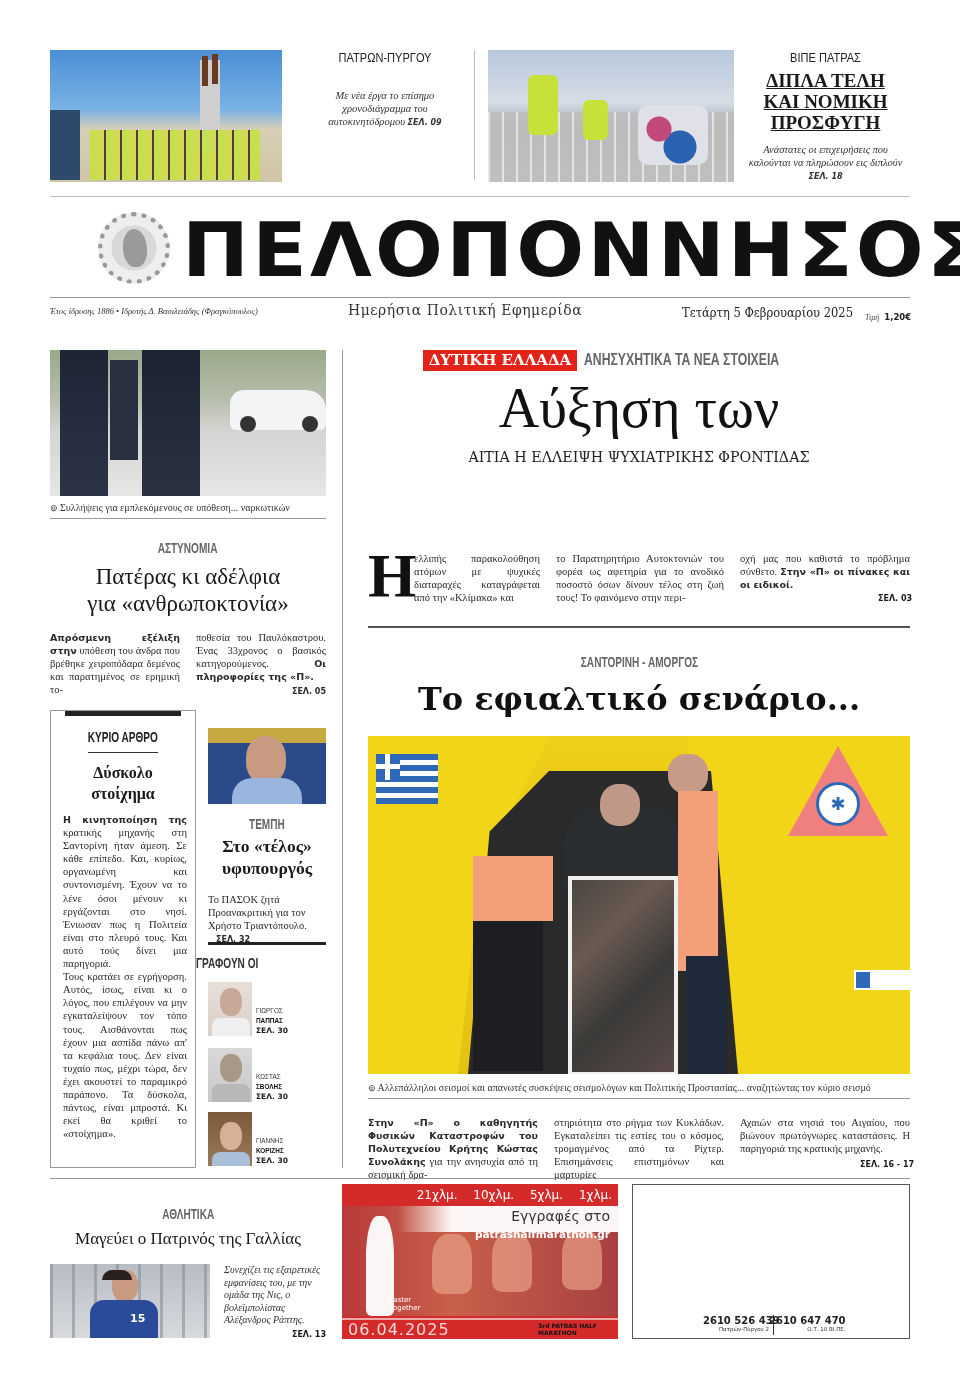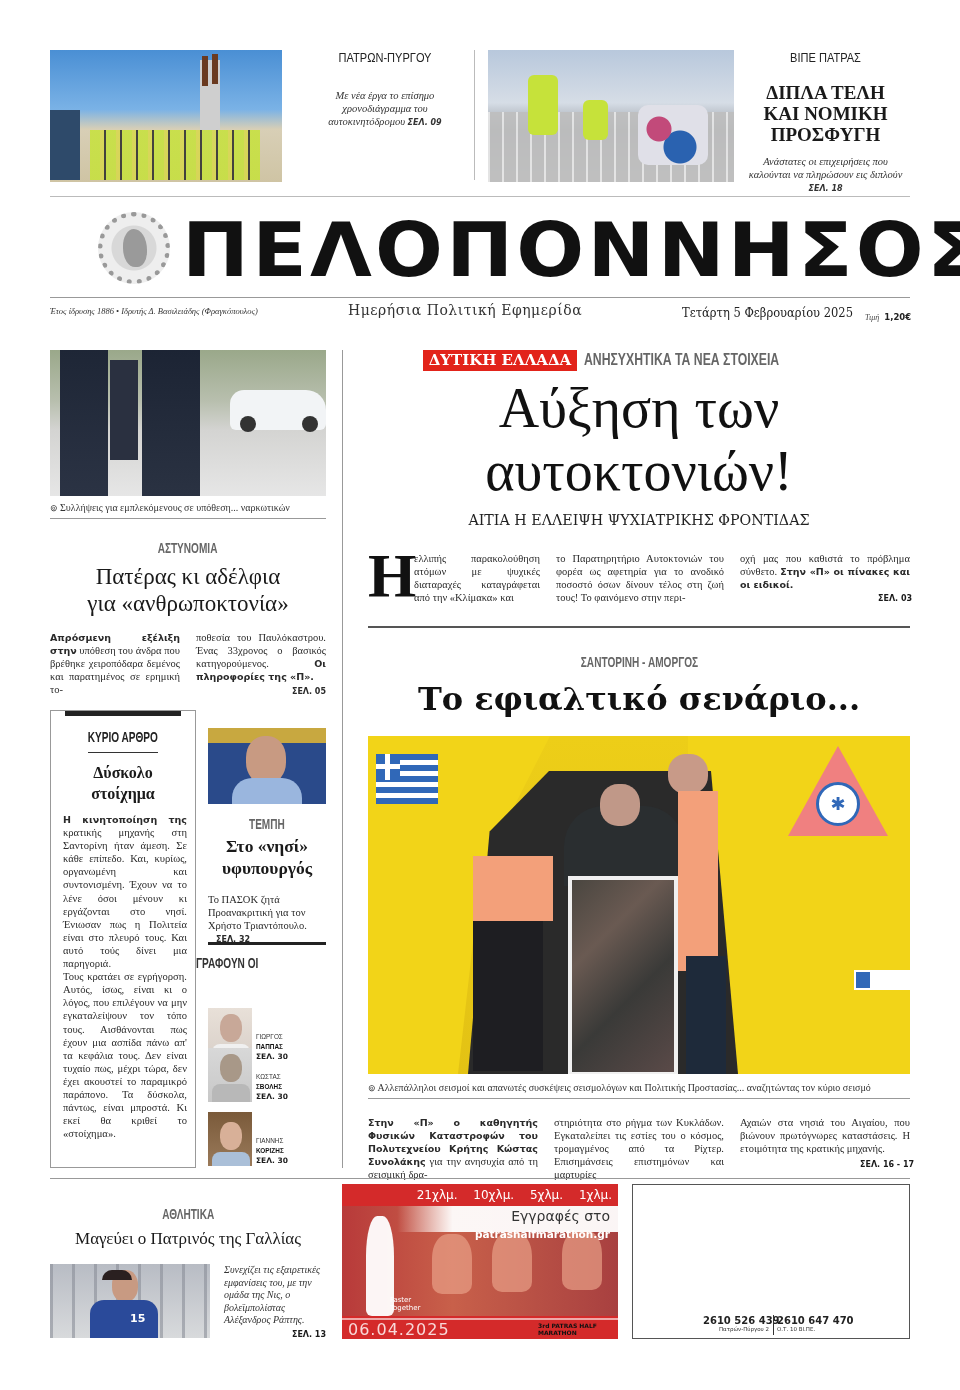--- a/index.html
+++ b/index.html
@@ -53,21 +53,21 @@
 
 <div class="abs" style="left:488px;top:50px;width:420px;height:135px;">
   <div class="abs photo" style="left:0;top:0;width:246px;height:132px;background:linear-gradient(180deg,#b8c8dc 0%,#d6dde6 40%,#9aa0a8 60%,#c8c8c8 100%);">
     <div class="abs" style="left:0;top:62px;width:246px;height:70px;background:repeating-linear-gradient(90deg,#e8e8e8 0 2px,transparent 2px 14px),#bfbfbf;opacity:.9;"></div>
     <div class="abs" style="left:40px;top:25px;width:30px;height:60px;background:#c6e23a;border-radius:6px;"></div>
     <div class="abs" style="left:95px;top:50px;width:25px;height:40px;background:#c6e23a;border-radius:6px;"></div>
     <div class="abs" style="left:150px;top:55px;width:70px;height:60px;background:radial-gradient(circle at 30% 40%,#c24a7a 0 12px,transparent 13px),radial-gradient(circle at 60% 70%,#2a62b0 0 16px,transparent 17px),#e0e0e8;border-radius:10px;"></div>
   </div>
   <div class="abs center" style="left:255px;top:0;width:165px;">
     <div class="teaser-kicker">ΒΙΠΕ ΠΑΤΡΑΣ</div>
-    <div class="teaser-title" style="margin-top:17px;">
+    <div class="teaser-title" style="margin-top:5px;text-decoration:underline;">
       <div>ΔΙΠΛΑ ΤΕΛΗ</div>
       <div>ΚΑΙ ΝΟΜΙΚΗ</div>
       <div>ΠΡΟΣΦΥΓΗ</div>
     </div>
     <div class="teaser-sub" style="margin-top:10px;">
       <span>Ανάστατες οι επιχειρήσεις που καλούνται να πληρώσουν εις διπλούν</span>
       <span class="sel">ΣΕΛ. 18</span>
     </div>
   </div>
 </div>
@@ -142,32 +142,32 @@
   </div>
 </div>
 
 <div class="abs photo" style="left:208px;top:728px;width:118px;height:76px;background:linear-gradient(180deg,#c8a840 0 20%,#2a4a8a 20% 100%);">
   <div class="abs" style="left:38px;top:8px;width:40px;height:48px;border-radius:45%;background:#c89a82;"></div>
   <div class="abs" style="left:24px;top:50px;width:70px;height:30px;border-radius:20px 20px 0 0;background:#9ab6de;"></div>
 </div>
 <div class="abs center" style="left:208px;top:814px;width:118px;">
   <div class="kicker-grey" style="font-size:14px;">ΤΕΜΠΗ</div>
   <div class="serif b" style="font-size:17.5px;line-height:22px;margin-top:2px;">
-    <div>Στο «νησί»</div>
+    <div>Στο «τέλος»</div>
     <div>υφυπουργός</div>
   </div>
 </div>
 <div class="abs body-txt" style="left:208px;top:893px;width:118px;text-align:left;">
   <span>Το ΠΑΣΟΚ ζητά Προανακριτική για τον Χρήστο Τριαντόπουλο.</span>
   <span class="sel" style="margin-left:8px;">ΣΕΛ. 32</span>
 </div>
 <div class="abs" style="left:208px;top:942px;width:118px;height:3px;background:#222;"></div>
 
 <div class="abs kicker-grey" style="left:196px;top:955px;font-size:14px;color:#333;transform-origin:left;">ΓΡΑΦΟΥΝ ΟΙ</div>
-<div class="abs" style="left:208px;top:1008px;width:118px;height:55px;">
+<div class="abs" style="left:208px;top:982px;width:118px;height:55px;">
   <div class="abs photo" style="left:0;top:0;width:44px;height:54px;background:linear-gradient(180deg,#e8e0d8,#d8cfc8);">
     <div class="abs" style="left:12px;top:6px;width:22px;height:28px;border-radius:45%;background:#c8a898;"></div>
     <div class="abs" style="left:4px;top:36px;width:38px;height:18px;background:#f0f0f0;border-radius:8px 8px 0 0;"></div>
   </div>
   <div class="abs author-first" style="left:48px;top:24px;">ΓΙΩΡΓΟΣ</div>
   <div class="abs author-last" style="left:48px;top:34px;">ΠΑΠΠΑΣ</div>
   <div class="abs sel" style="left:48px;top:44px;font-size:7.5px;">ΣΕΛ. 30</div>
 </div>
 <div class="abs" style="left:208px;top:1048px;width:118px;height:55px;text-align:center;">
   <div class="abs photo" style="left:0;top:0;width:44px;height:54px;background:linear-gradient(180deg,#d8d8d8,#c8c8c8);">
@@ -190,21 +190,20 @@
 
 <div class="abs" style="left:342px;top:350px;width:1px;height:818px;background:#999;"></div>
 
 <div class="abs center" style="left:368px;top:350px;width:542px;">
   <div style="white-space:nowrap;">
     <span style="display:inline-block;background:#e2231a;color:#fff;font-family:'DejaVu Serif',serif;font-weight:bold;font-size:15px;padding:1px 6px 2px;">ΔΥΤΙΚΗ ΕΛΛΑΔΑ</span>
     <span class="kicker-grey" style="font-size:17px;color:#666;transform-origin:left;margin-left:2px;">ΑΝΗΣΥΧΗΤΙΚΑ ΤΑ ΝΕΑ ΣΤΟΙΧΕΙΑ</span>
   </div>
   <div class="serif" style="font-size:56px;line-height:63px;margin-top:6px;color:#111;">
     <div>Αύξηση των</div>
-    <div>αυτοκτονιών!</div>
   </div>
   <div style="font-family:'DejaVu Serif',serif;font-size:15.5px;color:#222;margin-top:8px;transform:scaleX(0.92);">ΑΙΤΙΑ Η ΕΛΛΕΙΨΗ ΨΥΧΙΑΤΡΙΚΗΣ ΦΡΟΝΤΙΔΑΣ</div>
 </div>
 
 <div class="abs" style="left:368px;top:546px;font-family:'Liberation Serif',serif;font-weight:bold;font-size:62px;line-height:58px;color:#111;">Η</div>
 <div class="abs body-txt" style="left:414px;top:552px;width:126px;text-align:justify;">ελλιπής παρακολούθηση ατόμων με ψυχικές διαταραχές καταγράφεται από την «Κλίμακα» και</div>
 <div class="abs body-txt" style="left:556px;top:552px;width:168px;text-align:justify;">το Παρατηρητήριο Αυτοκτονιών του φορέα ως αφετηρία για το ανοδικό ποσοστό όσων δίνουν τέλος στη ζωή τους! Το φαινόμενο στην περι-</div>
 <div class="abs body-txt" style="left:740px;top:552px;width:170px;text-align:justify;">
   <span>οχή μας που καθιστά το πρόβλημα σύνθετο.</span>
   <span class="b" style="font-family:'DejaVu Sans',sans-serif;font-size:9.5px;">Στην «Π» οι πίνακες και οι ειδικοί.</span>
@@ -243,21 +242,21 @@
   <span style="font-size:9px;">⊚</span>
   <span>Αλλεπάλληλοι σεισμοί και απανωτές συσκέψεις σεισμολόγων και Πολιτικής Προστασίας... αναζητώντας τον κύριο σεισμό</span>
 </div>
 <div class="abs rule" style="left:368px;top:1098px;width:542px;background:#999;"></div>
 
 <div class="abs body-txt" style="left:368px;top:1116px;width:170px;text-align:justify;">
   <span class="b" style="font-family:'DejaVu Sans',sans-serif;font-size:9.5px;">Στην «Π» ο καθηγητής Φυσικών Καταστροφών του Πολυτεχνείου Κρήτης Κώστας Συνολάκης</span>
   <span>για την ανησυχία από τη σεισμική δρα-</span>
 </div>
 <div class="abs body-txt" style="left:554px;top:1116px;width:170px;text-align:justify;">στηριότητα στο ρήγμα των Κυκλάδων. Εγκαταλείπει τις εστίες του ο κόσμος, τρομαγμένος από τα Ρίχτερ. Επισημάνσεις επιστημόνων και μαρτυρίες</div>
-<div class="abs body-txt" style="left:740px;top:1116px;width:170px;text-align:justify;">Αχαιών στα νησιά του Αιγαίου, που βιώνουν πρωτόγνωρες καταστάσεις. Η ετοιμότητα της κρατικής μηχανής.</div>
+<div class="abs body-txt" style="left:740px;top:1116px;width:170px;text-align:justify;">Αχαιών στα νησιά του Αιγαίου, που βιώνουν πρωτόγνωρες καταστάσεις. Η παρηγοριά της κρατικής μηχανής.</div>
 <div class="abs sel" style="left:860px;top:1160px;">ΣΕΛ. 16 - 17</div>
 
 <div class="abs rule" style="left:50px;top:1178px;width:860px;background:#999;"></div>
 
 <div class="abs center" style="left:50px;top:1204px;width:276px;">
   <div class="kicker-grey" style="font-size:14px;">ΑΘΛΗΤΙΚΑ</div>
   <div class="serif" style="font-size:17px;margin-top:6px;color:#1a1a1a;white-space:nowrap;">Μαγεύει ο Πατρινός της Γαλλίας</div>
 </div>
 <div class="abs photo" style="left:50px;top:1264px;width:160px;height:74px;background:linear-gradient(180deg,#b8bcc4 0%,#d8dadc 100%);">
   <div class="abs" style="left:0;top:0;width:160px;height:74px;background:repeating-linear-gradient(90deg,#8a8e98 0 3px,transparent 3px 22px);opacity:.6;"></div>
@@ -291,17 +290,17 @@
   <div class="abs" style="left:6px;top:136px;font-family:'DejaVu Sans',sans-serif;font-size:16px;color:#f8d8d8;letter-spacing:1px;">06.04.2025</div>
   <div class="abs" style="left:196px;top:138px;width:76px;font-family:'DejaVu Sans',sans-serif;font-weight:bold;font-size:6px;line-height:7px;color:#111;">3rd PATRAS HALF MARATHON</div>
 </div>
 
 <div class="abs" style="left:632px;top:1184px;width:278px;height:155px;border:1px solid #555;background:#fff;">
   <div class="abs" style="left:70px;top:130px;text-align:right;width:66px;">
     <div style="font-family:'DejaVu Sans',sans-serif;font-weight:bold;font-size:10px;color:#222;white-space:nowrap;">2610 526 439</div>
     <div style="font-family:'DejaVu Sans',sans-serif;font-size:5.5px;color:#333;">Πατρών-Πύργου 2</div>
   </div>
   <div class="abs" style="left:140px;top:130px;width:1px;height:20px;background:#333;"></div>
-  <div class="abs" style="left:144px;top:130px;">
+  <div class="abs" style="left:136px;top:130px;text-align:right;">
     <div style="font-family:'DejaVu Sans',sans-serif;font-weight:bold;font-size:10px;color:#222;white-space:nowrap;">2610 647 470</div>
     <div style="font-family:'DejaVu Sans',sans-serif;font-size:5.5px;color:#333;">Ο.Τ. 10 ΒΙ.ΠΕ.</div>
   </div>
 </div>
 
 </body></html>

